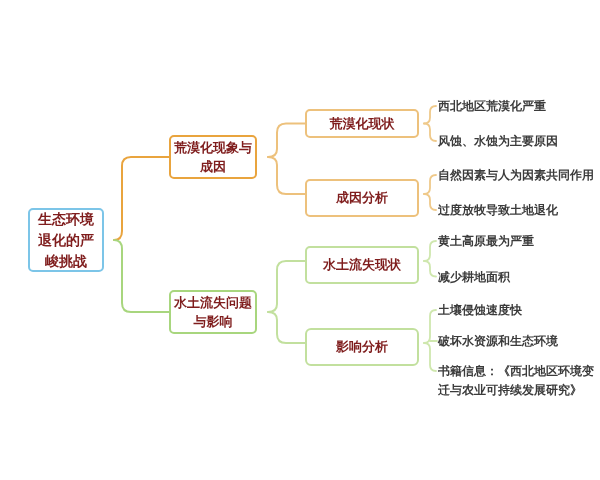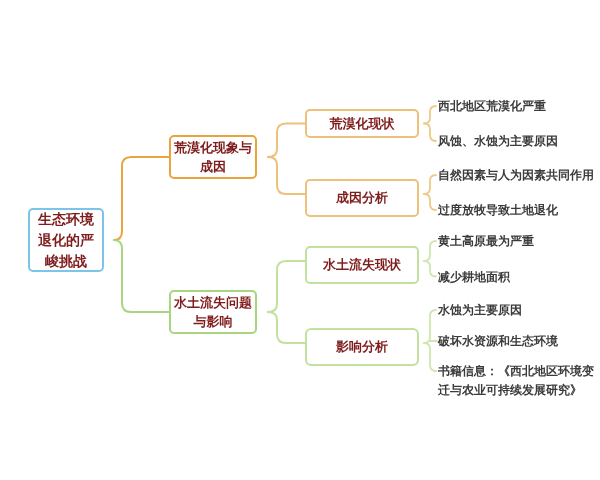--- a/index.html
+++ b/index.html
@@ -115,17 +115,17 @@
   <div id="sub-12" class="node sub orange">成因分析</div>
   <div id="sub-21" class="node sub green">水土流失现状</div>
   <div id="sub-22" class="node sub green">影响分析</div>
 
   <div class="leaf" style="top:97px">西北地区荒漠化严重</div>
   <div class="leaf" style="top:132px">风蚀、水蚀为主要原因</div>
   <div class="leaf" style="top:166px">自然因素与人为因素共同作用</div>
   <div class="leaf" style="top:201px">过度放牧导致土地退化</div>
   <div class="leaf" style="top:232px">黄土高原最为严重</div>
   <div class="leaf" style="top:267.5px">减少耕地面积</div>
-  <div class="leaf" style="top:301px">水蚀为主要原因</div>
+  <div class="leaf" style="top:301px">土壤侵蚀速度快</div>
   <div class="leaf wrap" style="top:362px">书籍信息：《西北地区环境变迁与农业可持续发展研究》</div>
   <div class="leaf" style="top:332px">破坏水资源和生态环境</div>
 
 </div>
 
 </body></html>

